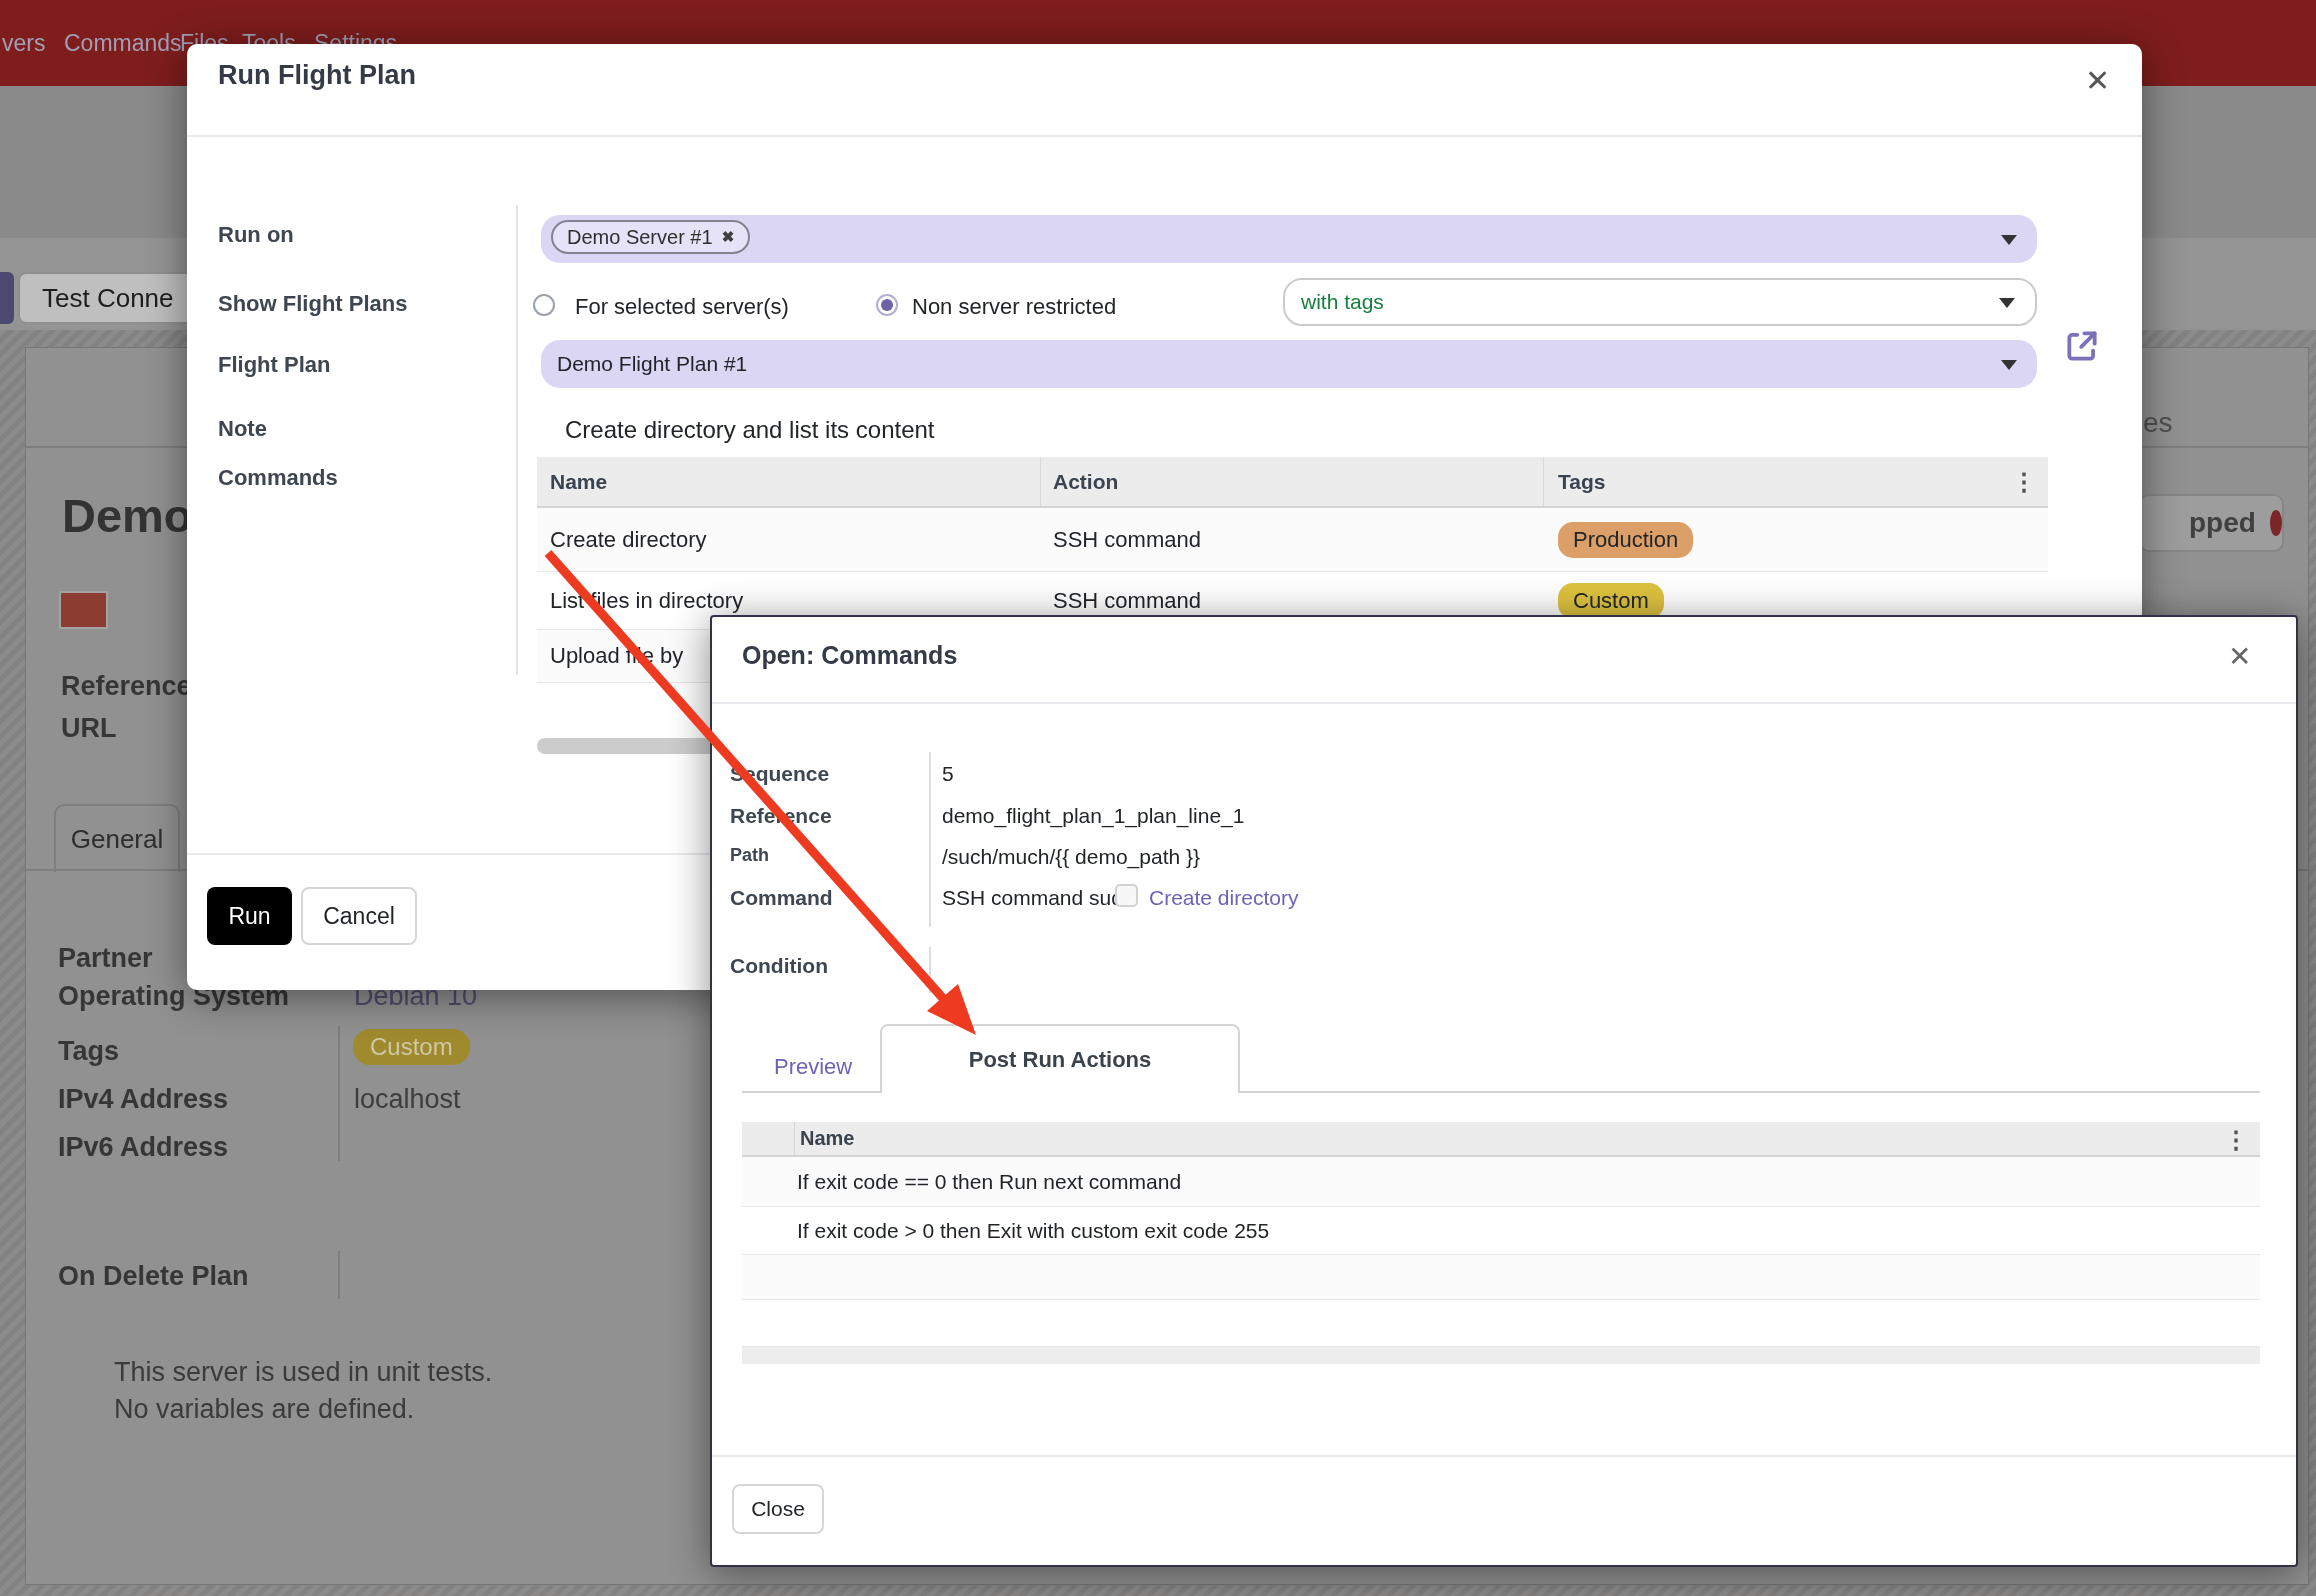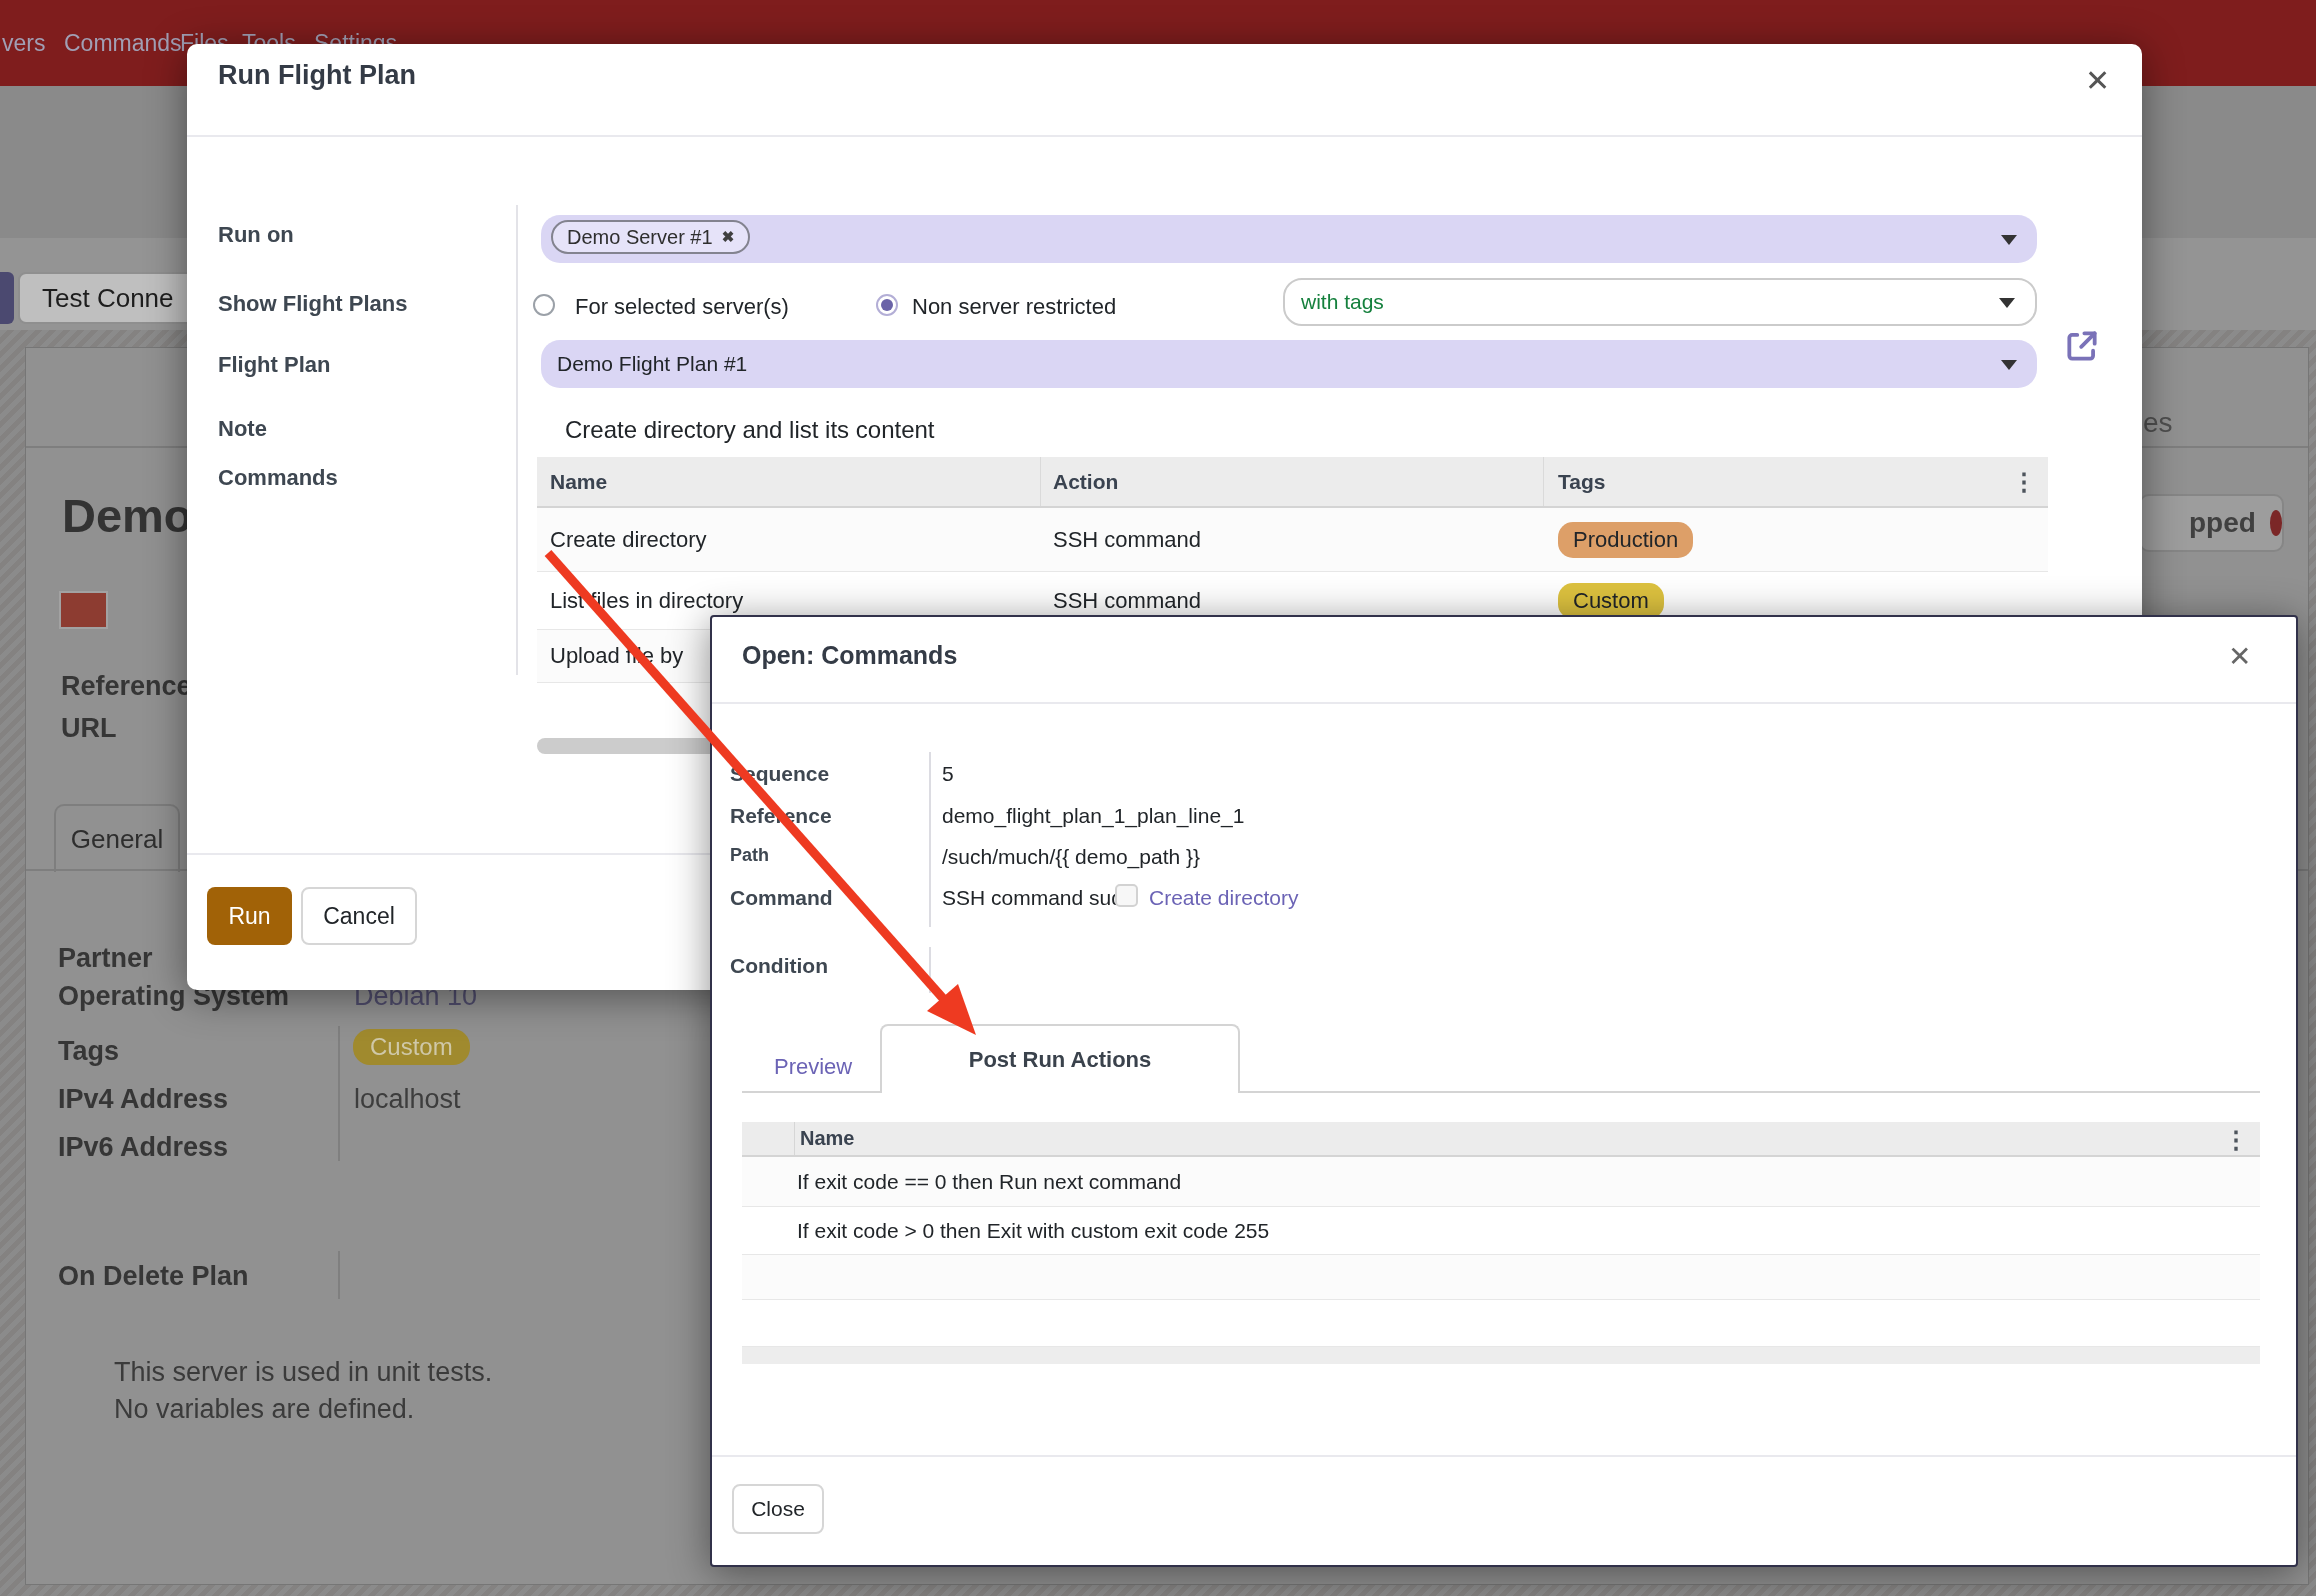--- a/index.html
+++ b/index.html
@@ -50,21 +50,21 @@
   .kebab{font-size:24px;font-weight:bold;color:#4d545c;letter-spacing:0;}
   .badge{color:#fff;font-size:19px;border-radius:15px;padding:5px 15px;display:inline-block;}
   .badge.production{background:#dd9f68;}
   .badge.custom{background:#ddc23f;}
   .thead{background:#ececec;border-bottom:2px solid #d4d4d4;box-sizing:border-box;}
   .th{font-size:21px;font-weight:bold;color:#3a4350;white-space:nowrap;}
   .trow{box-sizing:border-box;border-bottom:1px solid #e7e7e7;}
   .cell{position:absolute;top:50%;transform:translateY(-50%);font-size:22px;color:#212529;white-space:nowrap;}
   .btn{display:flex;align-items:center;justify-content:center;border-radius:8px;font-size:23px;
        box-sizing:border-box;white-space:nowrap;}
-  .btn.primary{background:#a16207;color:#fff;}
+  .btn.primary{background:#000000;color:#fff;}
   .btn.ghost{background:#fff;border:2px solid #d6d6d6;color:#212529;}
   .radio{width:22px;height:22px;border-radius:50%;box-sizing:border-box;background:#fff;}
   .radio.off{border:2px solid #9ba1a8;}
   .radio.on{border:2px solid #b3aed6;display:flex;align-items:center;justify-content:center;}
   .radio.on .dot{width:12px;height:12px;border-radius:50%;background:#6a63a8;}
   .rlabel{font-size:22px;color:#212529;white-space:nowrap;}
   .pill{display:inline-flex;align-items:center;gap:9px;height:34px;padding:0 14px;border:2px solid #83838f;
         border-radius:18px;background:#e6e3f9;font-size:20px;color:#2f2f2f;box-sizing:border-box;}
   .pill .x{font-size:15px;font-weight:bold;color:#3f3f3f;}
   .link{color:#6b63b5;font-size:21px;white-space:nowrap;}

